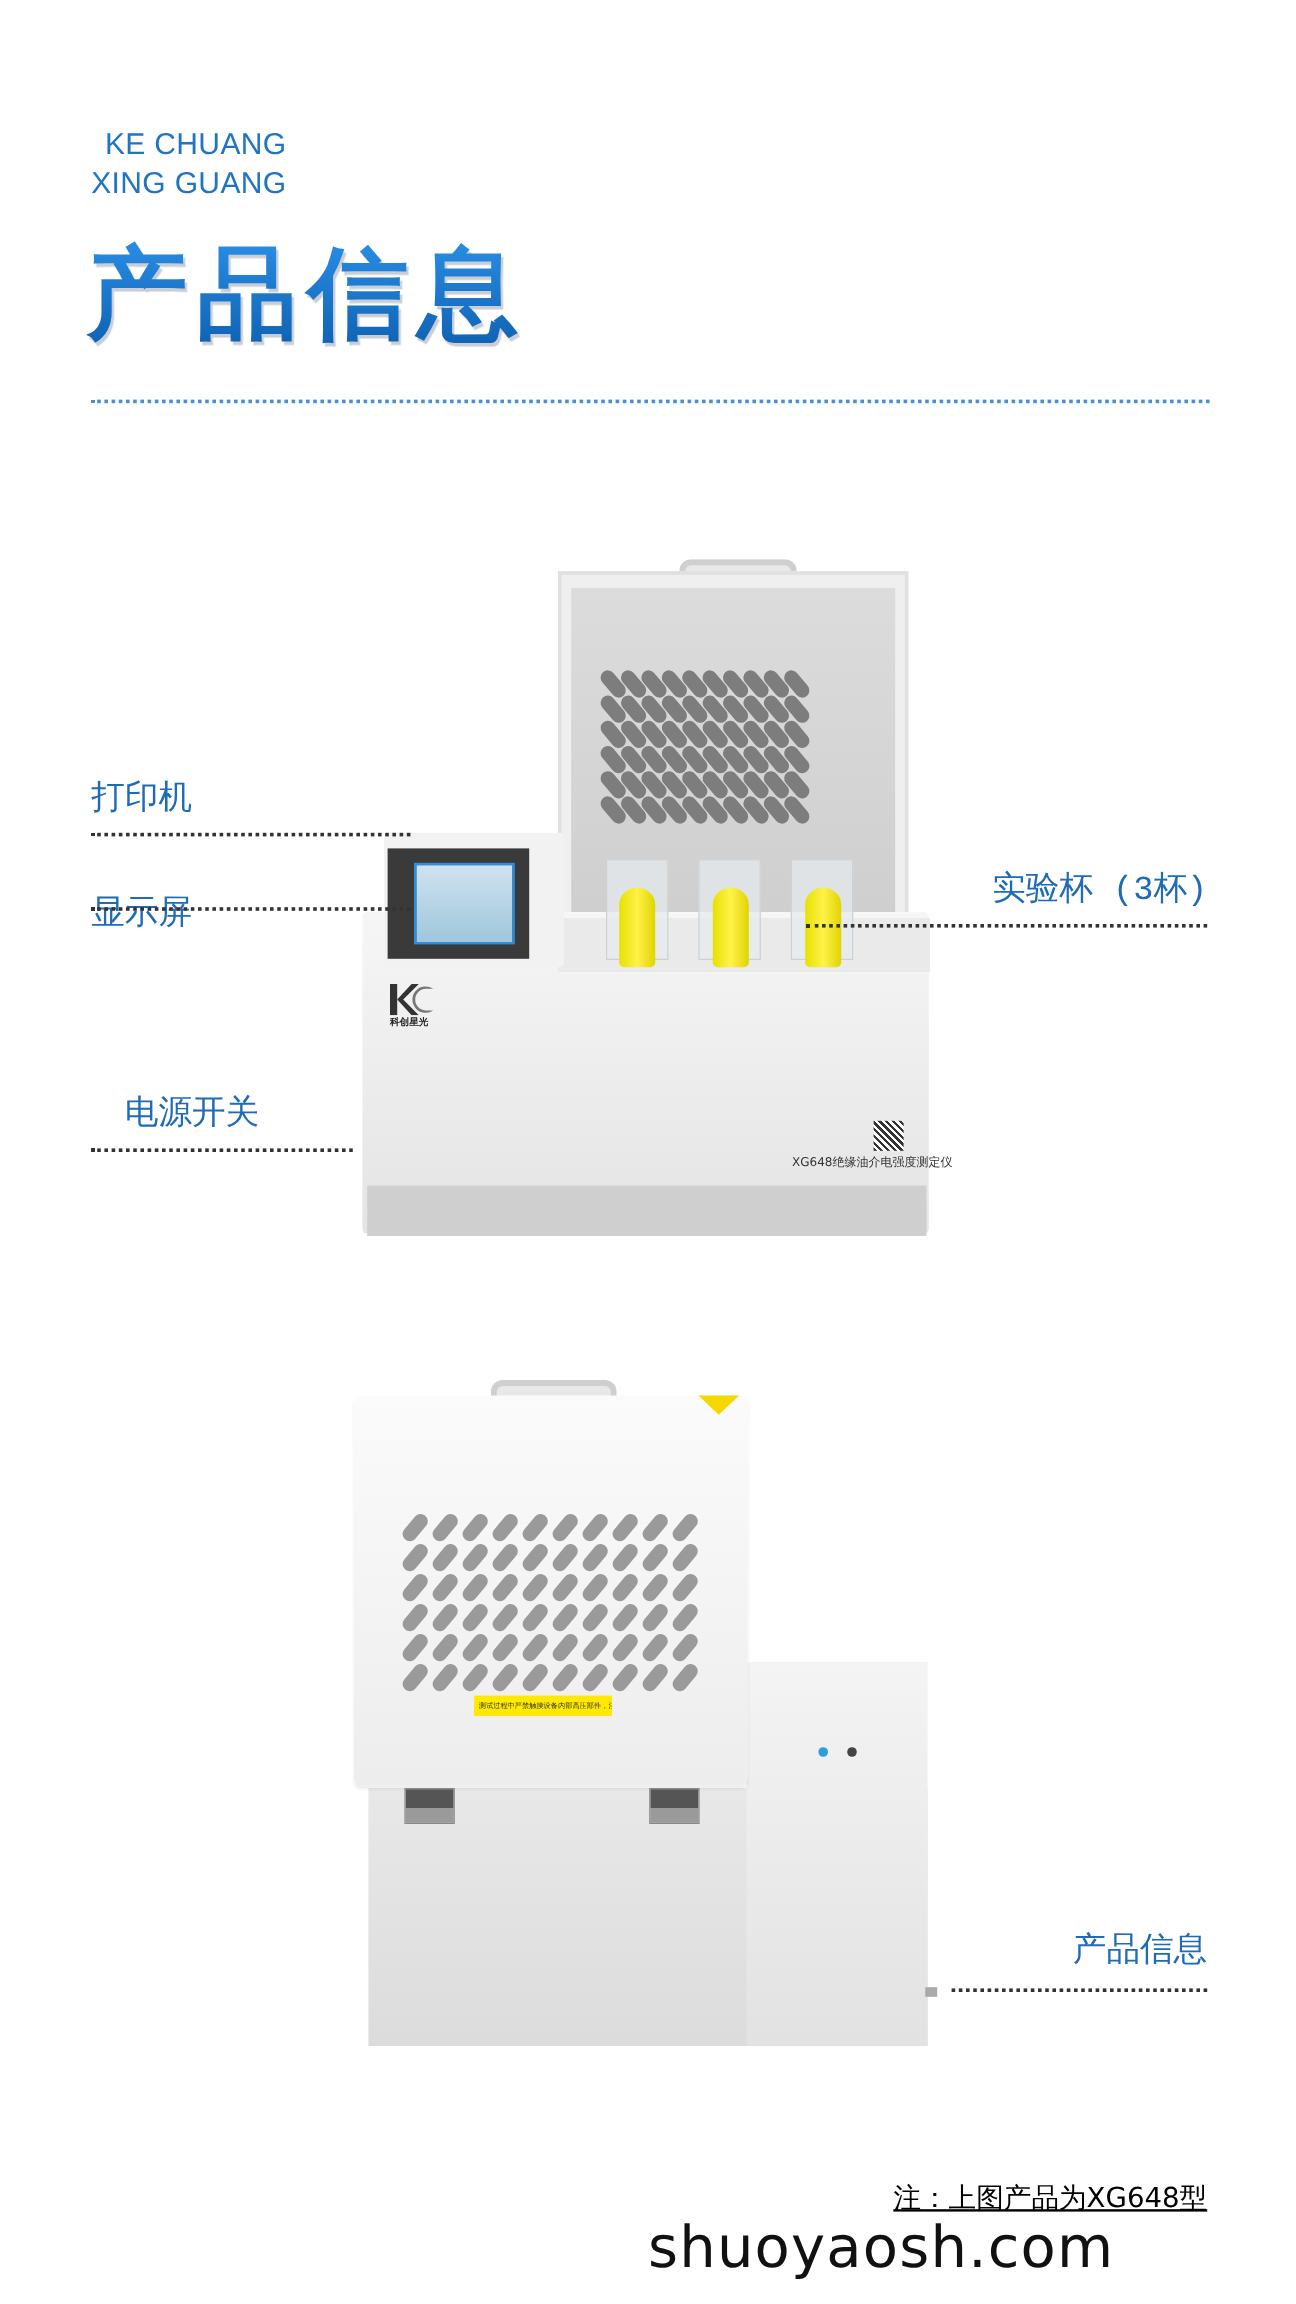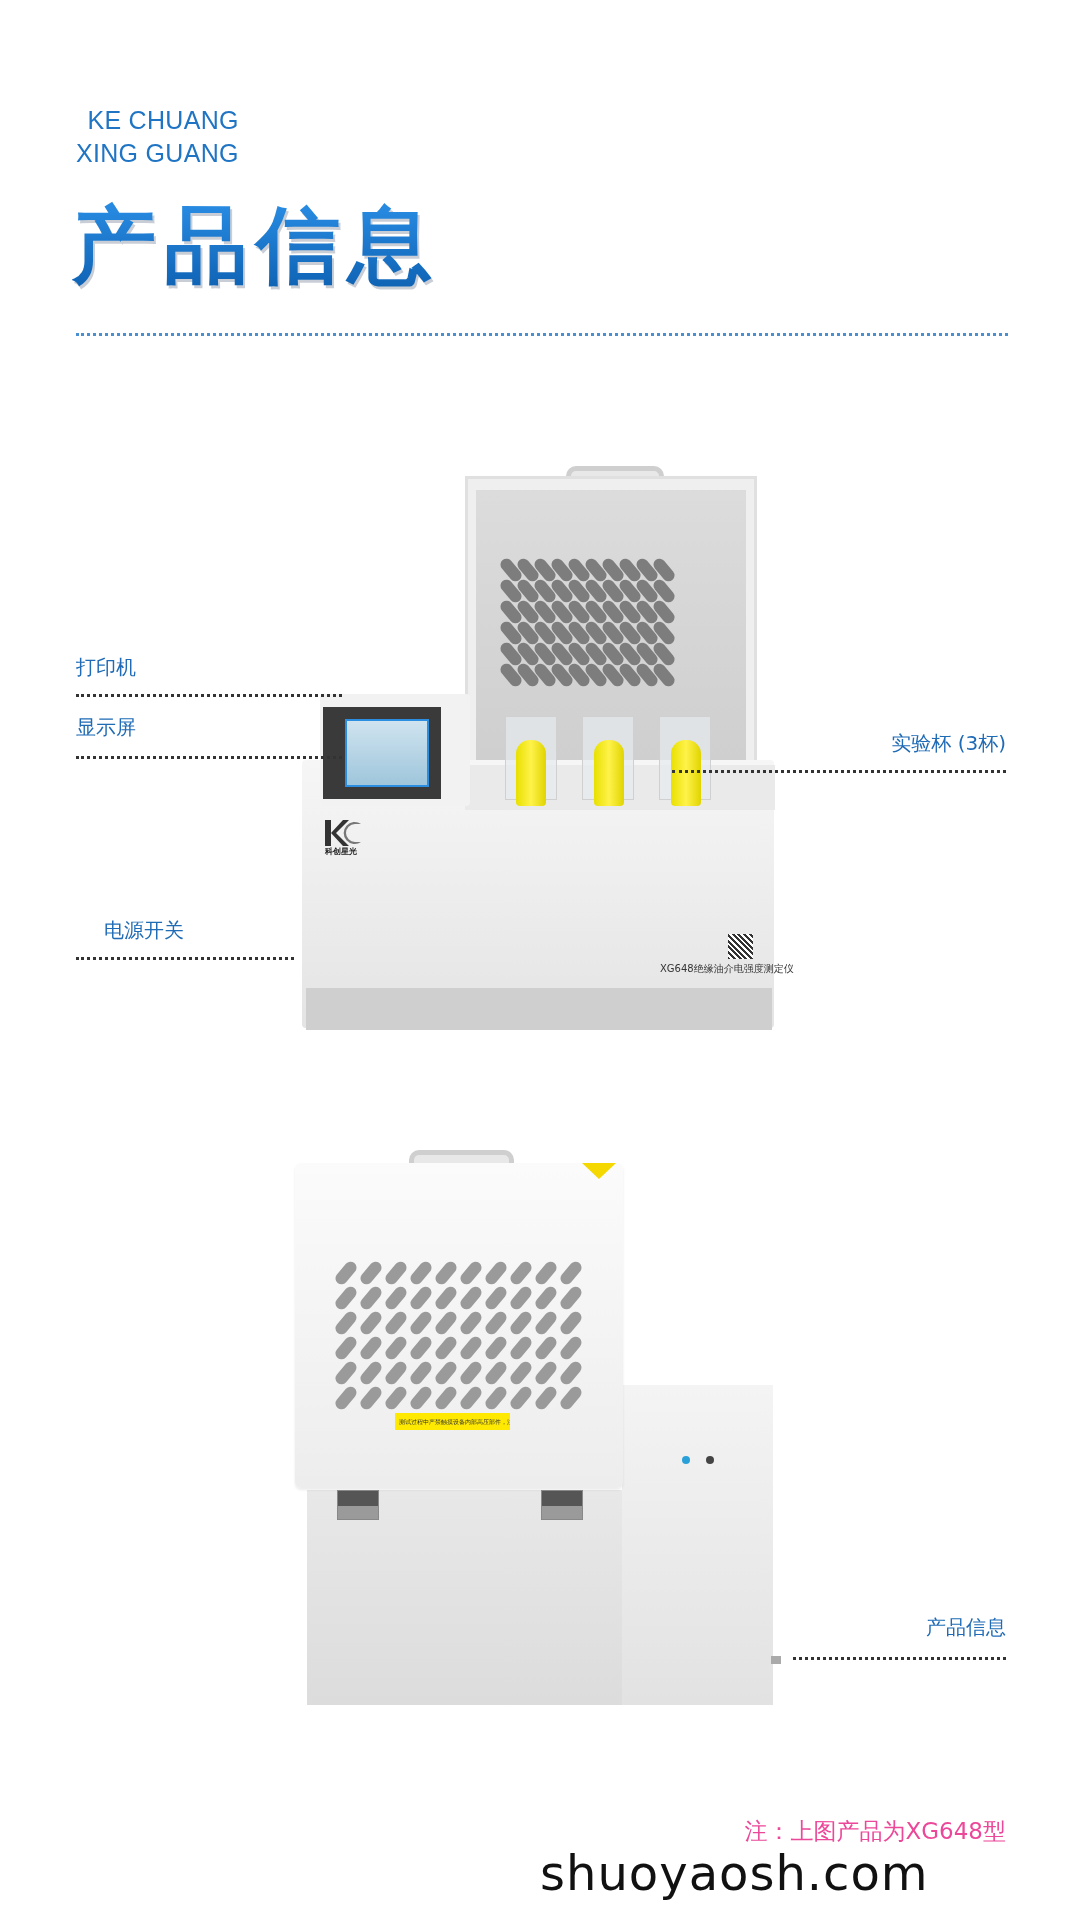--- a/index.html
+++ b/index.html
@@ -4,22 +4,22 @@
 <style>
   html,body{margin:0;padding:0;background:#fff;}
   body{width:1080px;height:1920px;position:relative;overflow:hidden;font-family:"DejaVu Sans",sans-serif;}
   .abs{position:absolute;}
   .brand{left:76px;top:104px;color:#1f74c4;font-family:"Liberation Sans",sans-serif;font-size:25px;line-height:33px;letter-spacing:0.3px;text-align:right;}
   .title{left:72px;top:196px;font-family:Liberation Serif, serif;font-weight:bold;font-size:84px;letter-spacing:8px;line-height:100px;
     background:linear-gradient(180deg,#2a8fe6 0%,#0d5fb0 100%);-webkit-background-clip:text;background-clip:text;color:transparent;
     text-shadow:none;filter:drop-shadow(2px 3px 0 #c9ced6);}
   .dots{border-bottom:3px dotted #333;height:0;}
   .topdots{left:76px;top:333px;width:932px;border-bottom:3px dotted #4a8fd0;}
-  .lbl{color:#1f6bb5;font-size:20px;line-height:30px;}
-  .note{color:#ec4899;font-size:23px;}
+  .lbl{color:#1f6bb5;font-size:28px;line-height:30px;font-family:Liberation Mono, monospace;}
+  .note{color:#000000;font-size:23px;text-decoration:underline;}
   .wm{left:540px;top:1845px;font-size:48px;color:#111;font-family:"DejaVu Sans",sans-serif;letter-spacing:1px;}
   
   .d1-body{left:302px;top:760px;width:472px;height:268px;background:linear-gradient(180deg,#f6f6f6,#e4e4e4);border-radius:4px;}
   .d1-base{left:306px;top:988px;width:466px;height:42px;background:#cfcfcf;}
   .d1-lid{left:465px;top:476px;width:292px;height:290px;background:#efefef;border:3px solid #e0e0e0;box-sizing:border-box;}
   .d1-lid-inner{left:476px;top:490px;width:270px;height:270px;background:linear-gradient(180deg,#dcdcdc,#cfcfcf);}
   .handle{border:5px solid #cfcfcf;border-bottom:none;border-radius:10px 10px 0 0;background:#e8e8e8;}
   .vents{display:grid;gap:5px 6px;}
   .vent{width:12px;height:26px;background:#8a8a8a;border-radius:6px;}
   .d1-panel{left:320px;top:694px;width:150px;height:112px;background:#f2f2f2;border-radius:4px;}
@@ -137,21 +137,21 @@
     <polygon points="6,13 18,0 24,0 11,13 24,26 18,26" fill="#333"></polygon>
     <path d="M36 4 A11 11 0 1 0 36 22 L30 22 A7 7 0 1 1 30 4 Z" fill="#777"></path>
   </svg>
   <div class="abs logo-txt">科创星光</div>
   <div class="abs qr"></div>
   <div class="abs model">XG648绝缘油介电强度测定仪</div>
 </div>
 
 <div class="abs lbl" style="left:76px;top:652px;">打印机</div>
 <div class="abs dots" style="left:76px;top:694px;width:266px;"></div>
-<div class="abs lbl" style="left:76px;top:712px;">显示屏</div>
+<div class="abs lbl" style="left:76px;top:748px;">显示屏</div>
 <div class="abs dots" style="left:76px;top:756px;width:266px;"></div>
 <div class="abs lbl" style="left:76px;top:915px;margin-left:28px;">电源开关</div>
 <div class="abs dots" style="left:76px;top:957px;width:218px;"></div>
 <div class="abs lbl" style="left:793px;top:728px;width:213px;text-align:right;">实验杯 (3杯)</div>
 <div class="abs dots" style="left:672px;top:770px;width:334px;"></div>
 
 <div class="abs" style="left:0;top:1100px;width:1080px;height:650px;">
   <div class="abs d2-back" style="top:390px;"></div>
   <div class="abs d2-right" style="top:285px;"></div>
   <div class="abs led" style="left:682px;top:356px;background:#2aa0d8;"></div>

